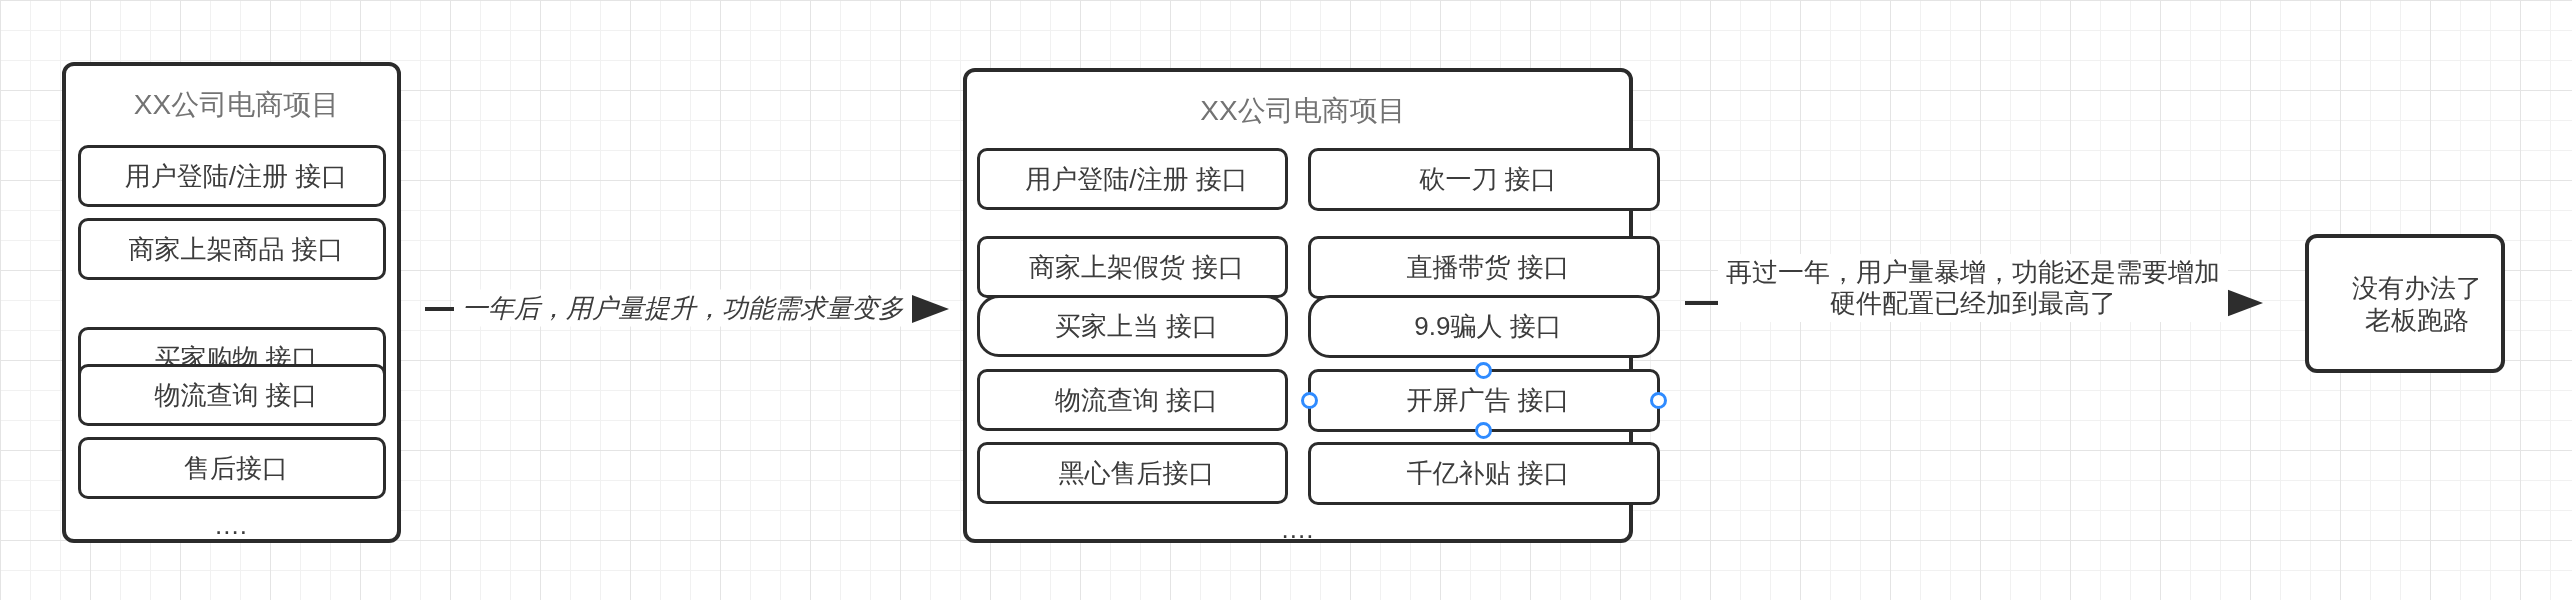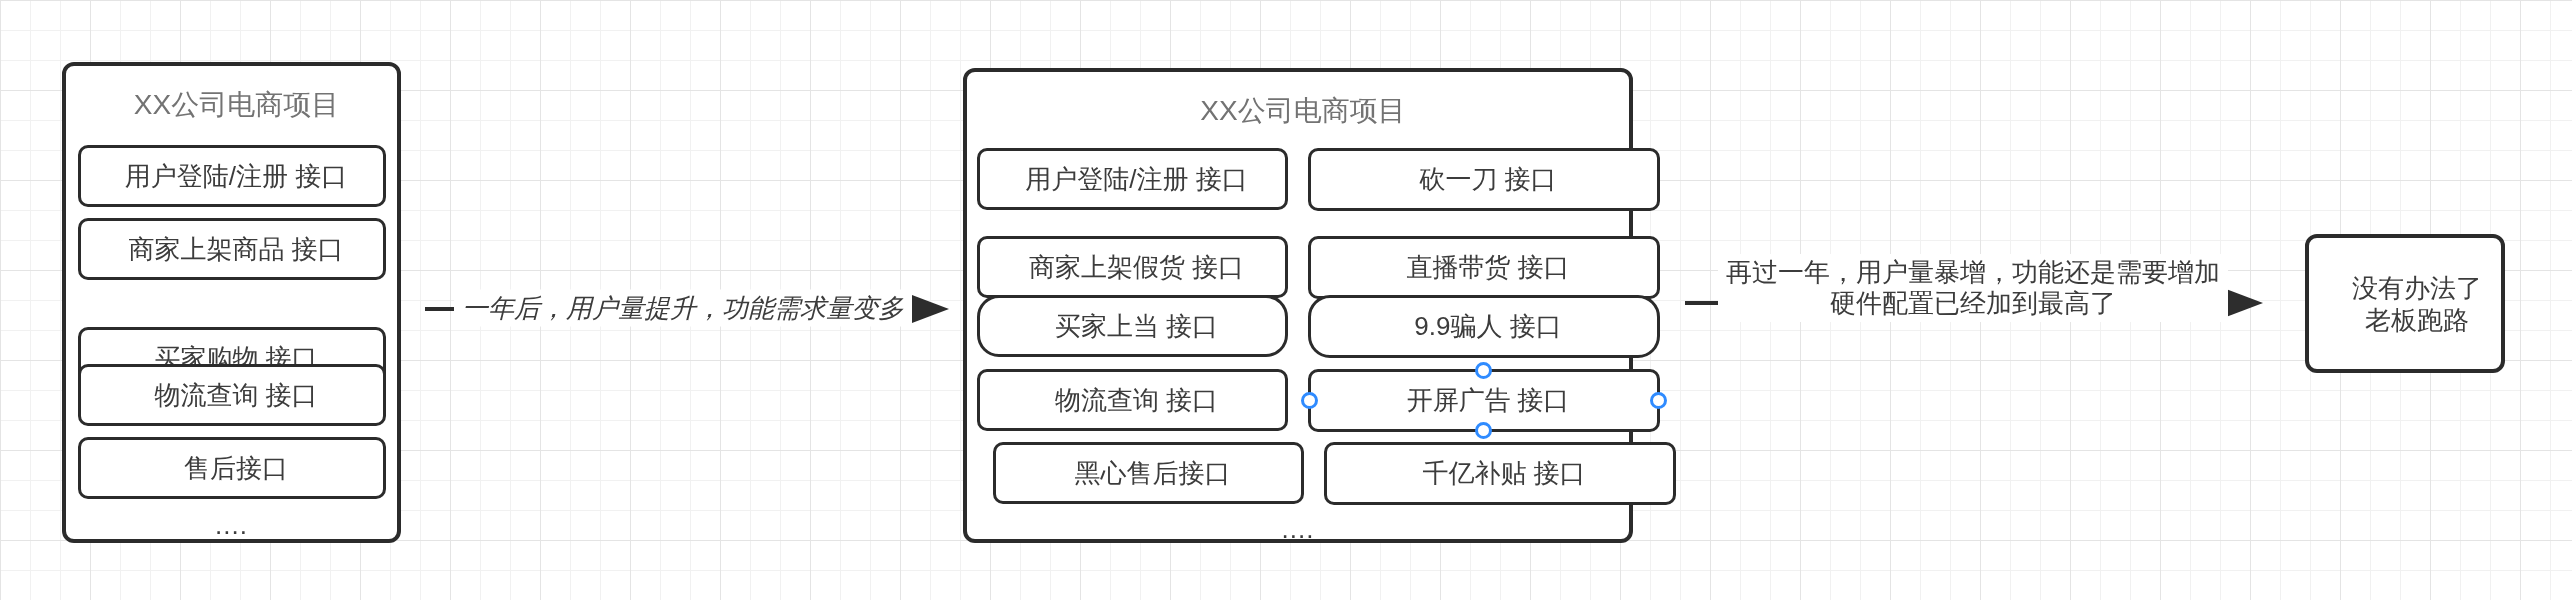--- a/index.html
+++ b/index.html
@@ -44,21 +44,21 @@
   
   #left-box .api-item{left:12px;width:308px;}
   #left-box .r0{top:79px;}  #left-box .r1{top:152px;}
   #left-box .r2{top:225px;margin-top:36px;} #left-box .r3{top:298px;}
   #left-box .r4{top:371px;}
   
   #middle-box .colL{left:10px;width:311px;}
   #middle-box .colR{left:341px;width:352px;height:63px;}
   #middle-box .r0{top:76px;}  #middle-box .r1{top:164px;}
   #middle-box .r2{top:223px;border-radius:22px;} #middle-box .r3{top:297px;}
-  #middle-box .r4{top:370px;margin-left:16px;}
+  #middle-box .r4{top:370px;}
   .dots{
     position:absolute;left:0;right:0;top:444px;
     text-align:center;font-size:26px;letter-spacing:1px;color:#3c3c3c;
   }
   #middle-box .dots{top:442px;}
   
   .edge-line{position:absolute;height:4px;background:#2d2d2d;}
   #edge1-line{left:425px;top:307px;width:505px;}
   #edge2-line{left:1685px;top:301px;width:545px;}
   .edge-head{
@@ -69,21 +69,21 @@
   #edge1-head{left:912px;top:295px;}
   #edge2-head{left:2226px;top:289px;}
   .edge-label{
     position:absolute;transform:translate(-50%,-50%);
     background:#ffffff;padding:3px 8px;white-space:nowrap;
     font-size:26px;color:#3c3c3c;text-align:center;line-height:31px;
   }
   #edge1-label{left:683px;top:308px;font-style:italic;}
   #edge2-label{left:1973px;top:288px;}
   
-  .selected{z-index:5;font-family:Liberation Serif, serif;}
+  .selected{z-index:5;}
   .handle{
     position:absolute;width:11px;height:11px;border-radius:50%;
     background:#ffffff;border:3px solid #2f8bff;z-index:6;
   }
   .handle.h-top{left:calc(50% - 9px);top:-10px;}
   .handle.h-bottom{left:calc(50% - 9px);bottom:-10px;}
   .handle.h-left{left:-10px;top:calc(50% - 9px);}
   .handle.h-right{right:-10px;top:calc(50% - 9px);}
 </style>
 </head>

